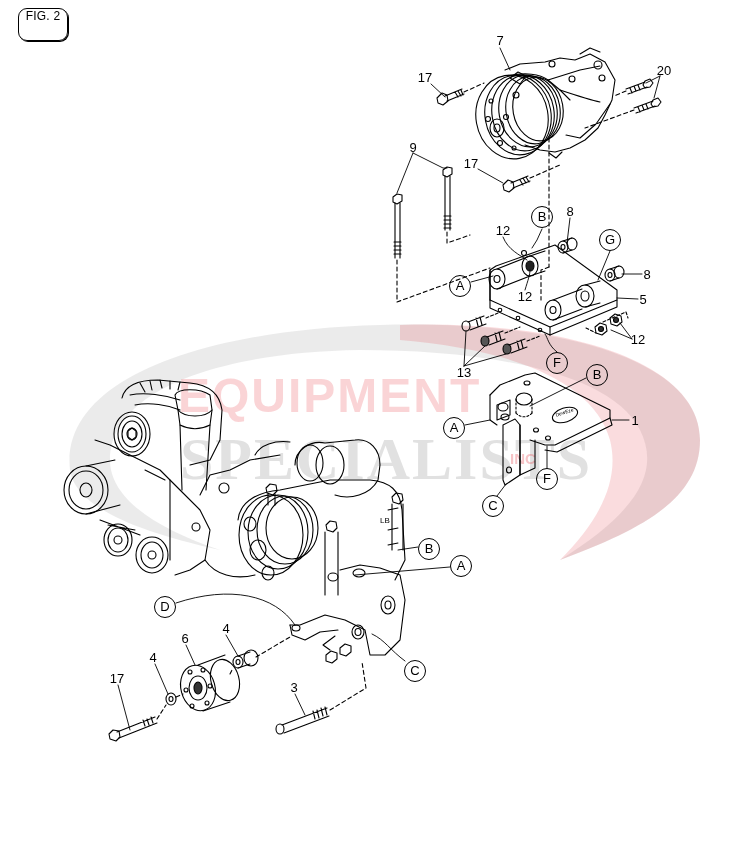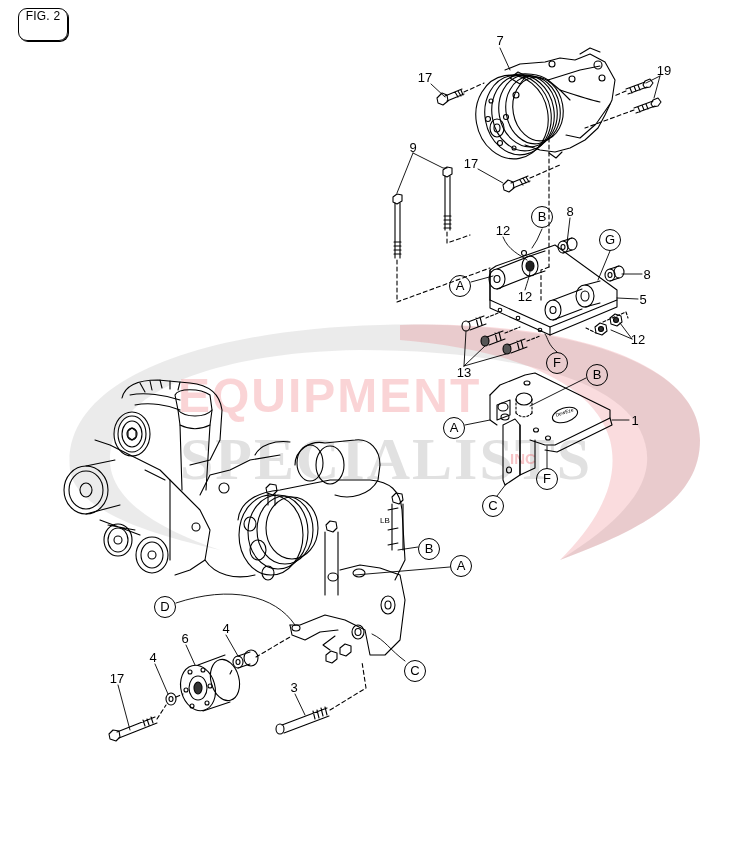--- a/index.html
+++ b/index.html
@@ -321,21 +321,21 @@
     <path d="M226,635 L238,656"></path>
     <path d="M186,645 L195,665"></path>
     <path d="M155,664 L168,694"></path>
     <path d="M118,685 L130,730"></path>
     <path d="M295,694 L305,715"></path>
   </g>
 </svg>
 
 <div class="lbl" style="left:500px;top:40px">7</div>
 <div class="lbl" style="left:425px;top:77px">17</div>
-<div class="lbl" style="left:664px;top:70px">19</div>
+<div class="lbl" style="left:664px;top:70px">20</div>
 <div class="lbl" style="left:471px;top:163px">17</div>
 <div class="lbl" style="left:413px;top:147px">9</div>
 <div class="lbl" style="left:570px;top:211px">8</div>
 <div class="lbl" style="left:503px;top:230px">12</div>
 <div class="lbl" style="left:525px;top:296px">12</div>
 <div class="lbl" style="left:647px;top:274px">8</div>
 <div class="lbl" style="left:643px;top:299px">5</div>
 <div class="lbl" style="left:638px;top:339px">12</div>
 <div class="lbl" style="left:464px;top:372px">13</div>
 <div class="lbl" style="left:635px;top:420px">1</div>

